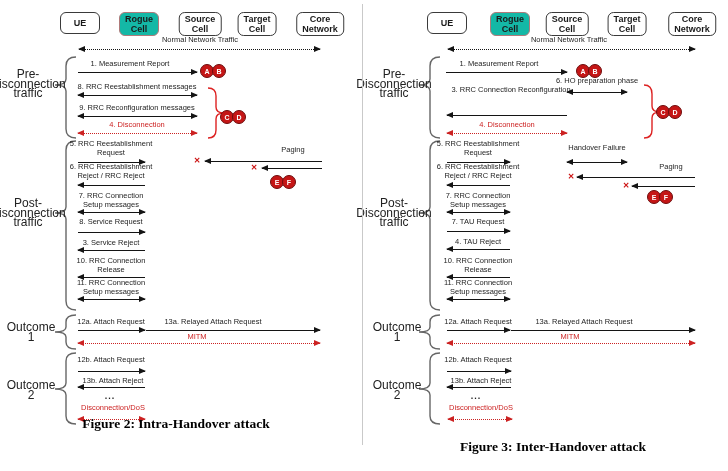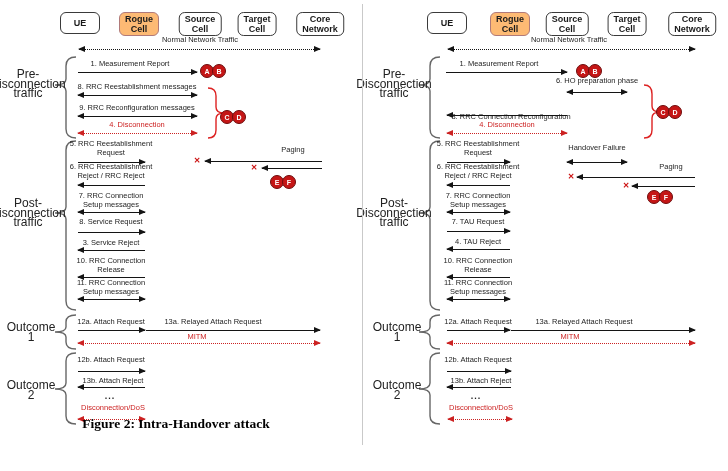--- a/index.html
+++ b/index.html
@@ -3,21 +3,21 @@
 <meta charset="utf-8">
 <style>
   html,body{margin:0;padding:0;background:#fff}
   #stage{position:relative;width:728px;height:471px;background:#fff;overflow:hidden;
          font-family:"Liberation Sans",sans-serif;color:#1a1a1a;}
   .fig{position:absolute;top:0;width:363px;height:471px;}
   .ebox{position:absolute;top:12px;min-height:22px;border:1.5px solid #3a3a3a;border-radius:6px;
         background:#fff;display:flex;flex-direction:column;align-items:center;justify-content:center;
         font-weight:bold;font-size:9px;line-height:10px;transform:translateX(-50%);padding:1px 5px;
         text-align:center;box-sizing:border-box;}
-  .ebox.rogue{background:#fdba74;border-color:#b07a7a;}
+  .ebox.rogue{background:#14b8a6;border-color:#b07a7a;}
   .lab{position:absolute;transform:translateX(-50%);font-size:7.5px;line-height:8.6px;color:#1e1e1e;
        text-align:center;white-space:nowrap;}
   .lab.red{color:#cc2222;}
   .grp{position:absolute;transform:translateX(-50%);font-size:12px;line-height:9.6px;color:#222;
        text-align:center;white-space:nowrap;}
   .ln{position:absolute;height:0;border-top:1.5px solid #141414;}
   .ln.dot{border-top:1.7px dotted #141414;}
   .ln.red{border-top-color:#cc2222;}
   .ah{position:absolute;width:0;height:0;top:-3.9px;border-top:3.1px solid transparent;border-bottom:3.1px solid transparent;}
   .ah.r{right:-1px;border-left:7px solid #141414;}
@@ -277,21 +277,21 @@
       </div>
     <div class="mk" style="left:212px;top:64px">A</div>
     <div class="mk" style="left:224px;top:64px">B</div>
 
     <div class="lab" style="left:233px;top:77px">6. HO preparation phase</div>
     <div class="ln" style="left:203px;top:92px;width:60px">
       <span class="ah l"></span>
         <span class="ah r"></span>
       </div>
 
-    <div class="lab" style="left:147px;top:113px">3. RRC Connection Reconfiguration</div>
+    <div class="lab" style="left:147px;top:86px">3. RRC Connection Reconfiguration</div>
     <div class="ln" style="left:83px;top:115px;width:120px">
       <span class="ah l"></span>
       </div>
     <div class="mk" style="left:292px;top:105px">C</div>
     <div class="mk" style="left:304px;top:105px">D</div>
 
     <div class="lab red" style="left:143px;top:121px">4. Disconnection</div>
     <div class="ln dot red" style="left:83px;top:133px;width:120px">
       <span class="ah l"></span>
         <span class="ah r"></span>
@@ -389,16 +389,17 @@
     <div class="ln" style="left:83px;top:387px;width:64px">
       <span class="ah l"></span>
       </div>
     <div class="dots" style="left:112px;top:391px">...</div>
     <div class="lab red" style="left:117px;top:404px">Disconnection/DoS</div>
     <div class="ln dot red" style="left:84px;top:419px;width:64px">
       <span class="ah l"></span>
         <span class="ah r"></span>
       </div>
 
+    <div class="caption" style="left:189px;top:439px">Figure 3: Inter-Handover attack</div>
   </div>
 
   <div class="divider" style="left:362px;top:4px;height:441px"></div>
 </div>
 
 </body></html>

